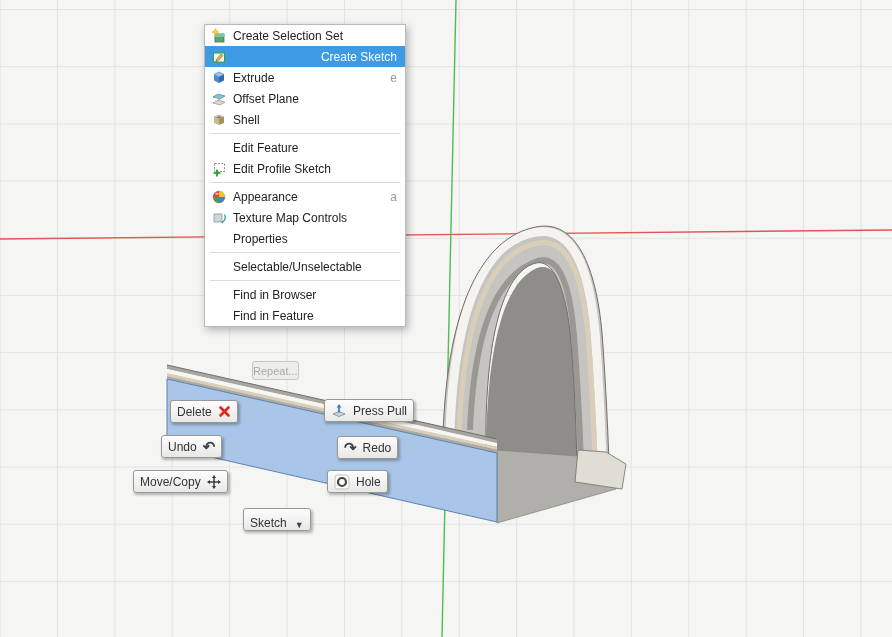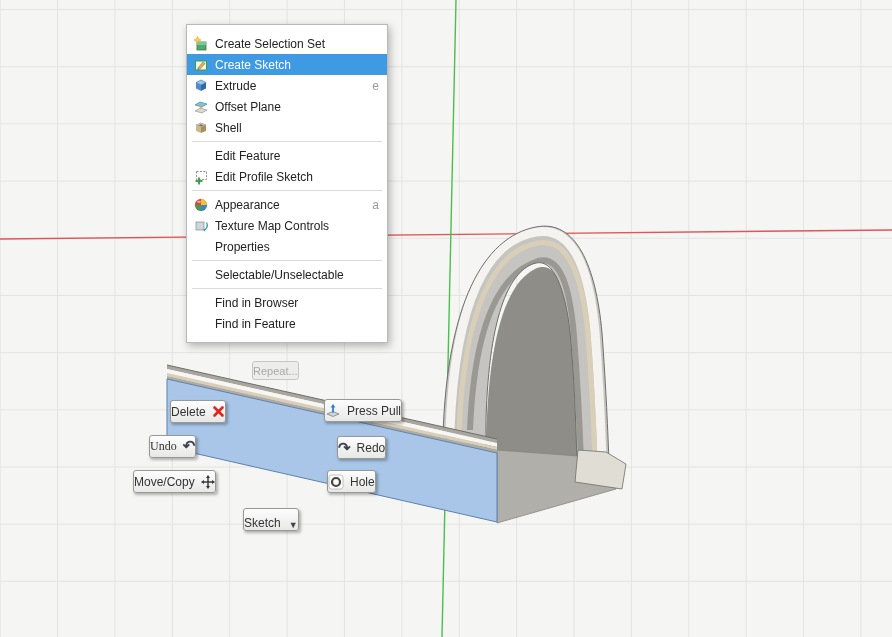--- a/index.html
+++ b/index.html
@@ -10,48 +10,48 @@
     background-image:
       linear-gradient(to right, #e3e3e1 1px, transparent 1px),
       linear-gradient(to bottom, #e3e3e1 1px, transparent 1px);
     background-size:57.4px 57.2px;
     background-position:-0.4px 9px;
   }
   svg.scene{position:absolute;left:0;top:0;}
 
   
   .context-menu{
-    position:absolute;left:186px;top:24px;width:200px;
+    position:absolute;left:204px;top:24px;width:200px;
     background:#ffffff;border:1px solid #b9b9b9;
     box-shadow:2px 3px 8px rgba(0,0,0,.28);
-    padding:8px 0;font-size:12px;color:#222;z-index:5;
+    padding:0 0;font-size:12px;color:#222;z-index:5;
   }
   .mi{display:flex;align-items:center;height:21px;padding:0 8px 0 4px;cursor:default;white-space:nowrap;}
   .mi-icon{width:20px;height:16px;flex:0 0 20px;display:flex;align-items:center;justify-content:center;}
   .mi-label{flex:1;margin-left:4px;}
   .mi-key{color:#9a9a9a;margin-left:10px;}
   .mi.hl{background:#3d9ae3;}
-  .mi.hl .mi-label{color:#ffffff;}
+  .mi.hl .mi-label{color:#ffffff;text-align:right;}
   .sep{height:1px;background:#dadada;margin:3px 5px;}
 
   
   .mmb{
     position:absolute;display:inline-flex;align-items:center;gap:6px;height:23px;
-    padding:0 0;font-family:"Liberation Sans",sans-serif;font-size:12px;color:#333;
+    padding:0 6px;font-family:"Liberation Sans",sans-serif;font-size:12px;color:#333;
     background:linear-gradient(#fdfdfd,#e8e8e7);border:1px solid #989895;border-radius:3px;
     box-shadow:1.5px 2px 3px rgba(0,0,0,.28);cursor:pointer;z-index:4;white-space:nowrap;
   }
   .mmb.disabled{
     background:#ededeb;color:#a9a9a6;border-color:#c6c6c3;box-shadow:none;
     height:19px;font-size:11px;padding:0 0;cursor:default;
   }
   .b-repeat{left:252px;top:361px;}
   .b-delete{left:170px;top:400px;}
   .b-presspull{left:324px;top:399px;text-align:center;}
-  .b-undo{left:149px;top:435px;font-family:Liberation Serif, serif;}
+  .b-undo{left:161px;top:435px;}
   .b-redo{left:337px;top:436px;}
   .b-movecopy{left:133px;top:470px;}
   .b-hole{left:327px;top:470px;}
   .b-sketch{left:243px;top:508px;align-items:flex-end;}
   .arrow-glyph{font-size:15px;line-height:1;color:#3a4450;font-weight:bold;}
   .caret-glyph{font-size:9px;color:#444;margin-left:2px;}
   .mmb-icon{display:flex;align-items:center;justify-content:center;}
 </style>
 </head>
 <body>

